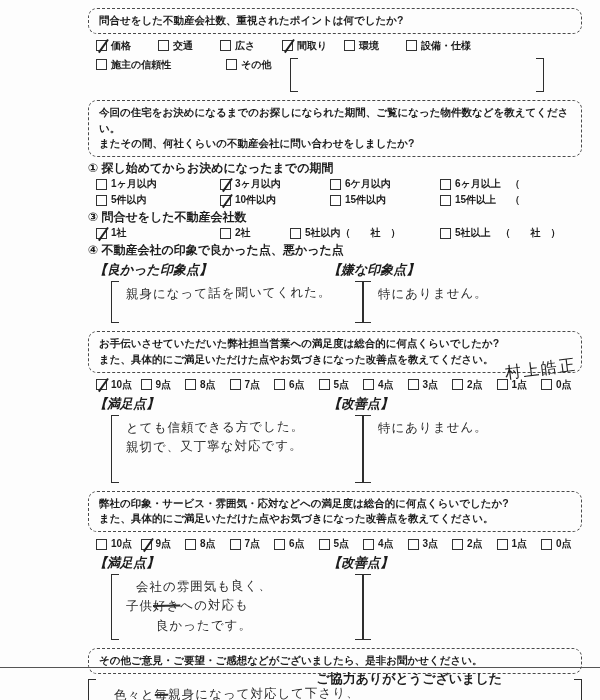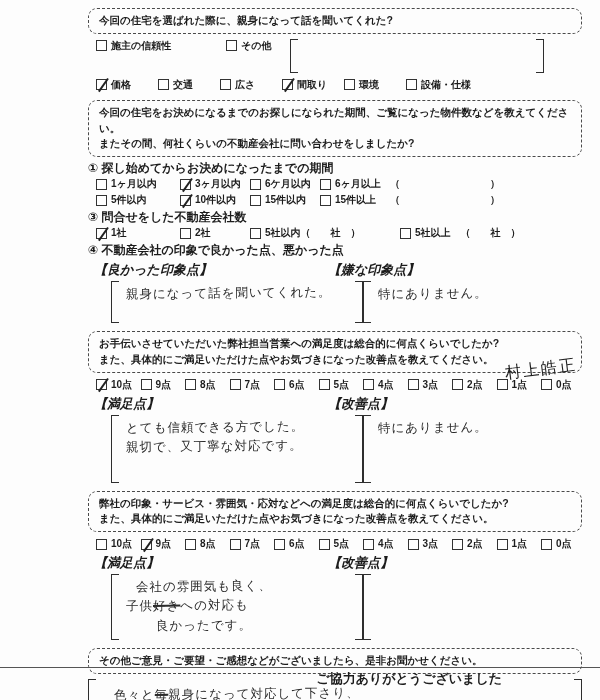--- a/index.html
+++ b/index.html
@@ -12,21 +12,21 @@
     font-weight:bold;font-size:10.5px;line-height:1.5;position:relative;background:#fdfdfd;}
   .qbox .ln{display:block;}
 
   
   .optrow{display:flex;align-items:center;margin:5px 0 2px 8px;font-size:10px;font-weight:bold;}
   .opt{display:flex;align-items:center;flex:none;}
   .cb{position:relative;display:inline-block;width:9px;height:9px;border:1.4px solid #333;
     margin-right:4px;flex:none;background:#fff;}
   .cb.checked::after{content:"";position:absolute;left:1px;bottom:-2px;width:1.6px;height:16px;
     background:#222;transform-origin:bottom left;transform:rotate(35deg);}
-  .w62{width:62px;}.w130{width:130px;}.w84{width:84px;}.w70{width:70px;}
+  .w62{width:62px;}.w130{width:130px;}.w84{width:84px;}.w70{width:70px;margin-left:40px;}
   .w150{width:150px;}.w44{width:44.5px;}
   .numline{font-size:12px;font-weight:bold;margin:3px 0 1px 0;line-height:1.25;}
   .paren{font-weight:bold;font-size:10px;}
 
   
   .bk{position:relative;padding:3px 15px;}
   .bk::before{content:"";position:absolute;left:0;top:0;bottom:0;width:7px;
     border:1.6px solid #2e2e2e;border-right:none;}
   .bk::after{content:"";position:absolute;right:0;top:0;bottom:0;width:7px;
     border:1.6px solid #2e2e2e;border-left:none;}
@@ -50,58 +50,58 @@
   .footer-text{position:absolute;right:98px;bottom:12px;font-size:13px;font-weight:bold;margin-left:36px;}
   .mt4{margin-top:4px;}.mt8{margin-top:8px;}
 </style>
 </head>
 <body>
 
 <div class="page">
   <div class="content">
 
     <div class="qbox">
-      <span class="ln">今回の住宅を選ばれた際に、親身になって話を聞いてくれた?</span>
+      <span class="ln">問合せをした不動産会社数、重視されたポイントは何でしたか?</span>
+    </div>
+    <div class="optrow">
+      <span class="opt w62">
+          <span class="cb checked"></span>
+          <span>価格</span>
+        </span>
+      <span class="opt w62">
+          <span class="cb"></span>
+          <span>交通</span>
+        </span>
+      <span class="opt w62">
+          <span class="cb"></span>
+          <span>広さ</span>
+        </span>
+      <span class="opt w62">
+          <span class="cb checked"></span>
+          <span>間取り</span>
+        </span>
+      <span class="opt w62">
+          <span class="cb"></span>
+          <span>環境</span>
+        </span>
+      <span class="opt">
+          <span class="cb"></span>
+          <span>設備・仕様</span>
+        </span>
     </div>
     <div class="optrow" style="align-items:flex-start;">
       <span class="opt w130">
           <span class="cb"></span>
           <span>施主の信頼性</span>
         </span>
       <span class="opt w62">
           <span class="cb"></span>
           <span>その他</span>
         </span>
       <span class="bk emptybox"></span>
-    </div>
-    <div class="optrow">
-      <span class="opt w62">
-          <span class="cb checked"></span>
-          <span>価格</span>
-        </span>
-      <span class="opt w62">
-          <span class="cb"></span>
-          <span>交通</span>
-        </span>
-      <span class="opt w62">
-          <span class="cb"></span>
-          <span>広さ</span>
-        </span>
-      <span class="opt w62">
-          <span class="cb checked"></span>
-          <span>間取り</span>
-        </span>
-      <span class="opt w62">
-          <span class="cb"></span>
-          <span>環境</span>
-        </span>
-      <span class="opt">
-          <span class="cb"></span>
-          <span>設備・仕様</span>
-        </span>
     </div>
 
     <div class="qbox mt8">
       <span class="ln">今回の住宅をお決めになるまでのお探しになられた期間、ご覧になった物件数などを教えてください。</span>
       <span class="ln">またその間、何社くらいの不動産会社に問い合わせをしましたか?</span>
     </div>
 
     <div class="numline mt4">① 探し始めてからお決めになったまでの期間</div>
     <div class="optrow" style="margin-top:1px;">
       <span class="opt w84">

